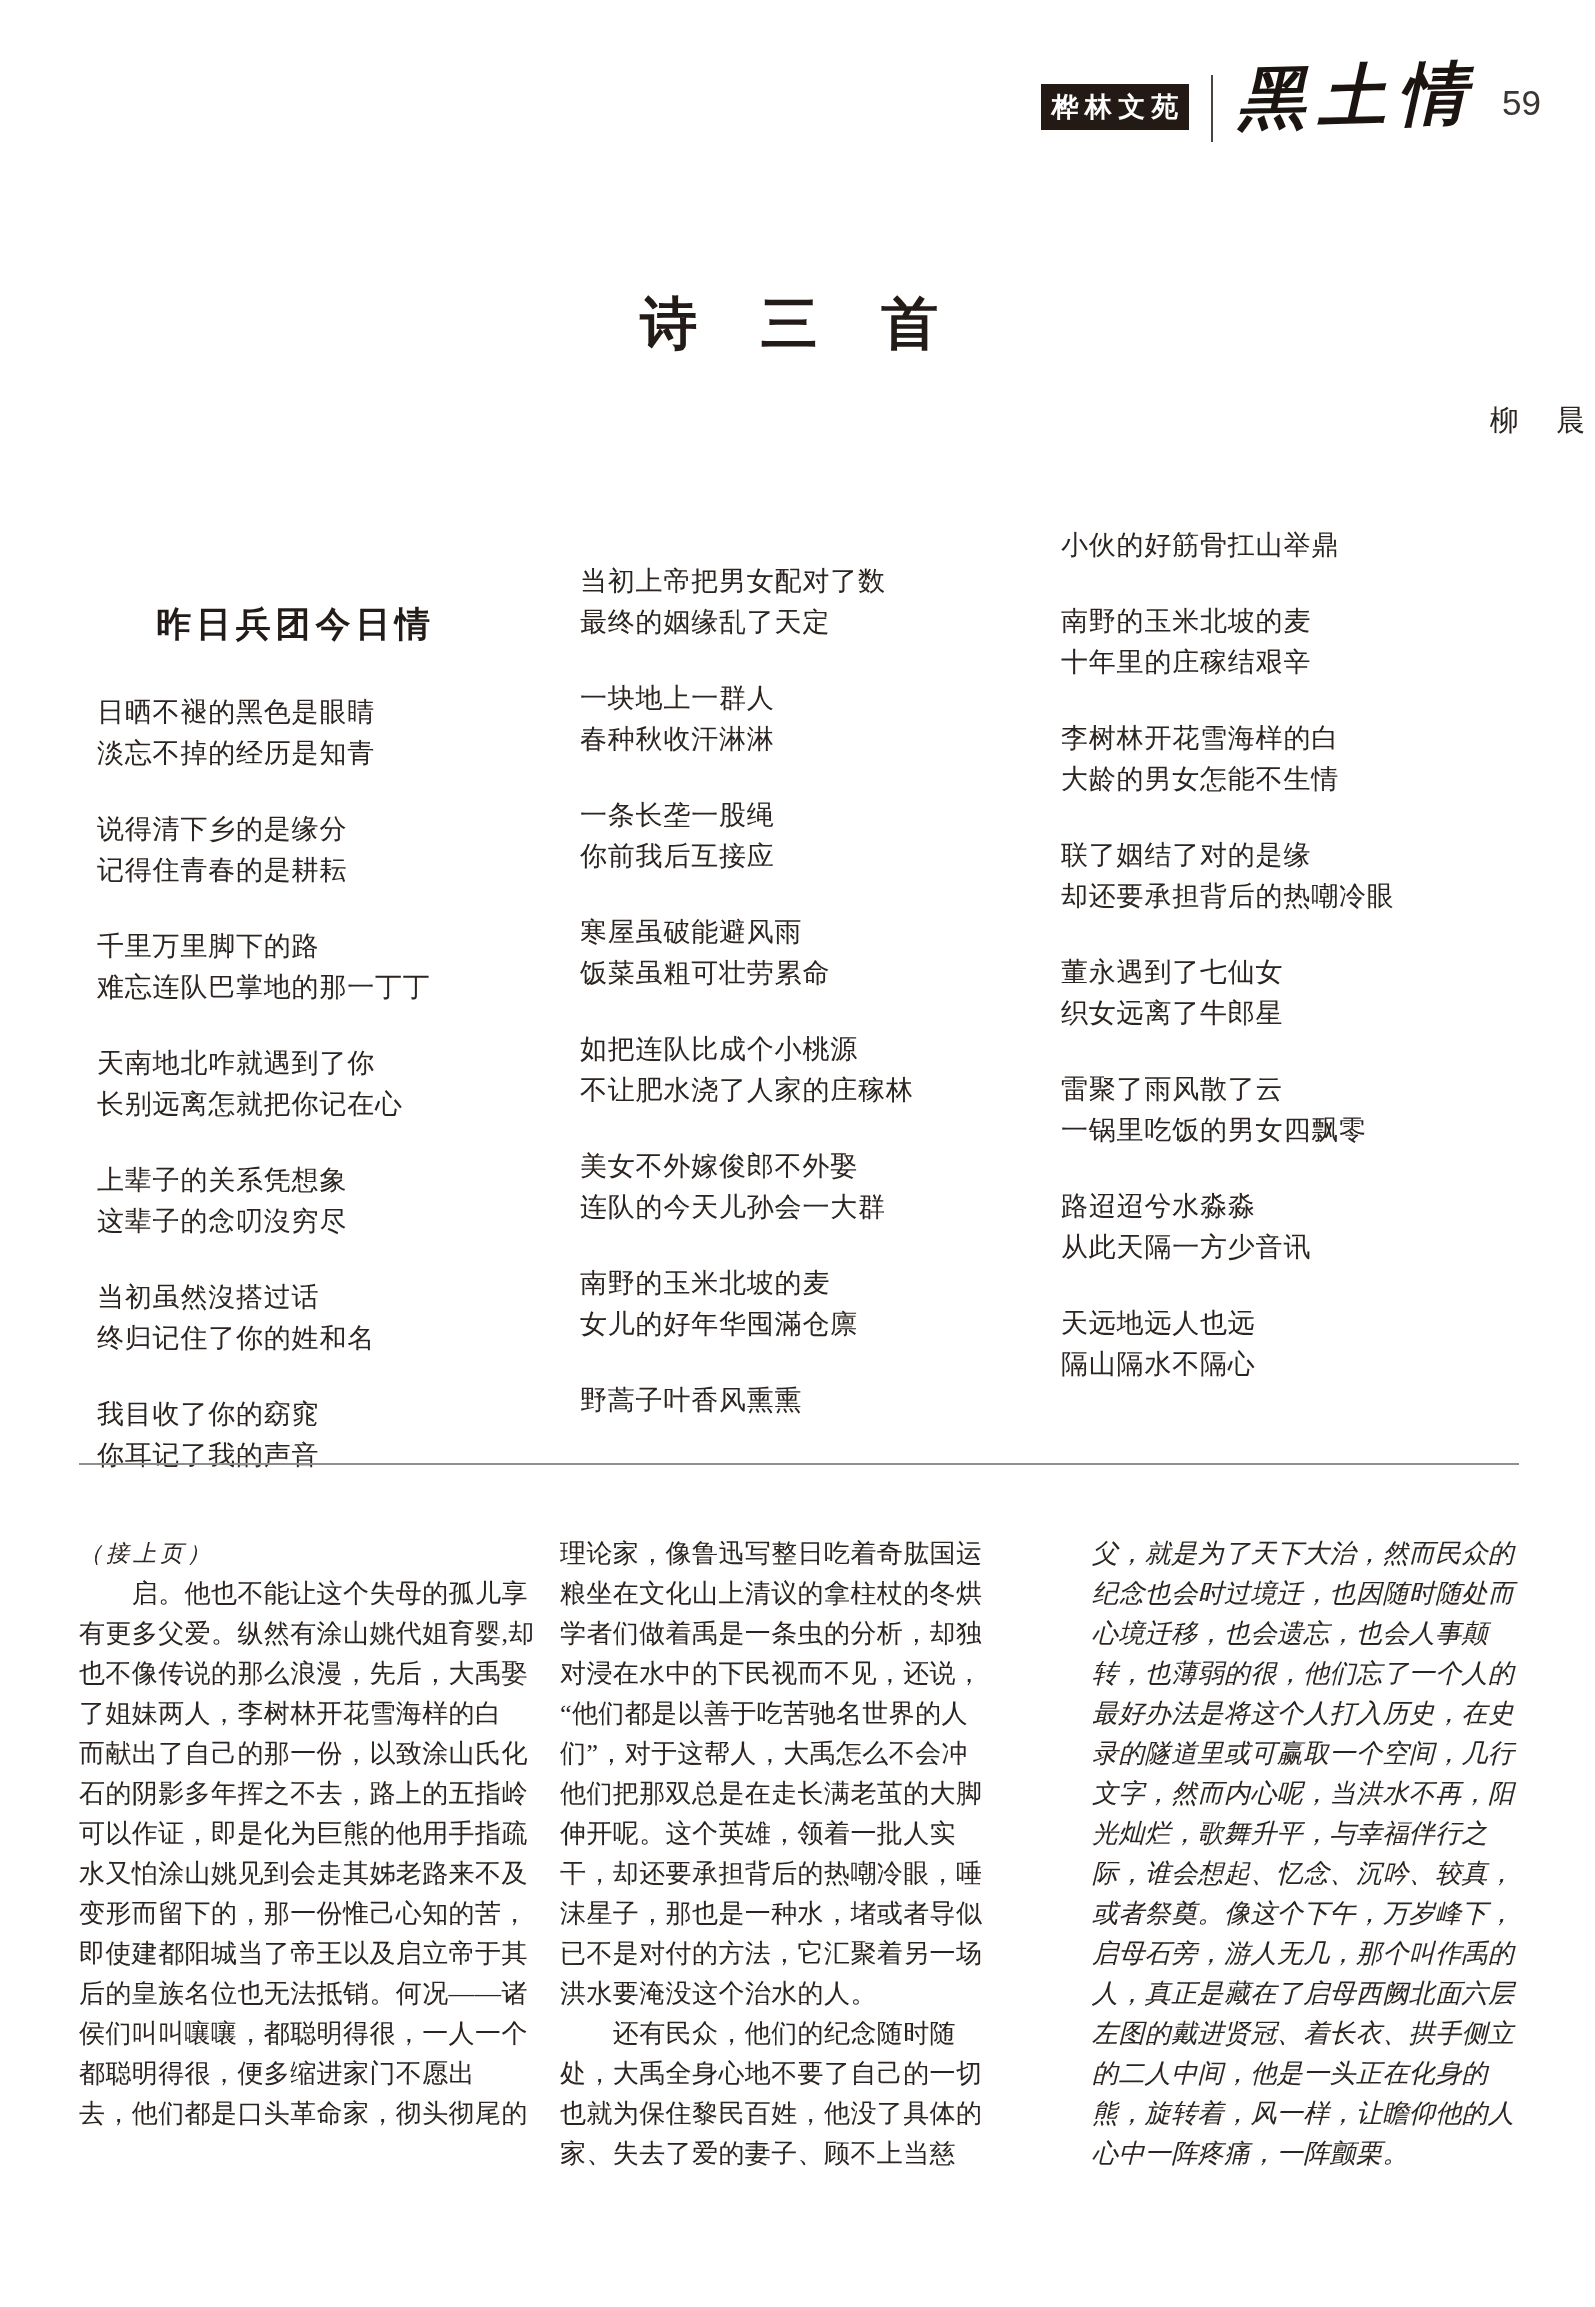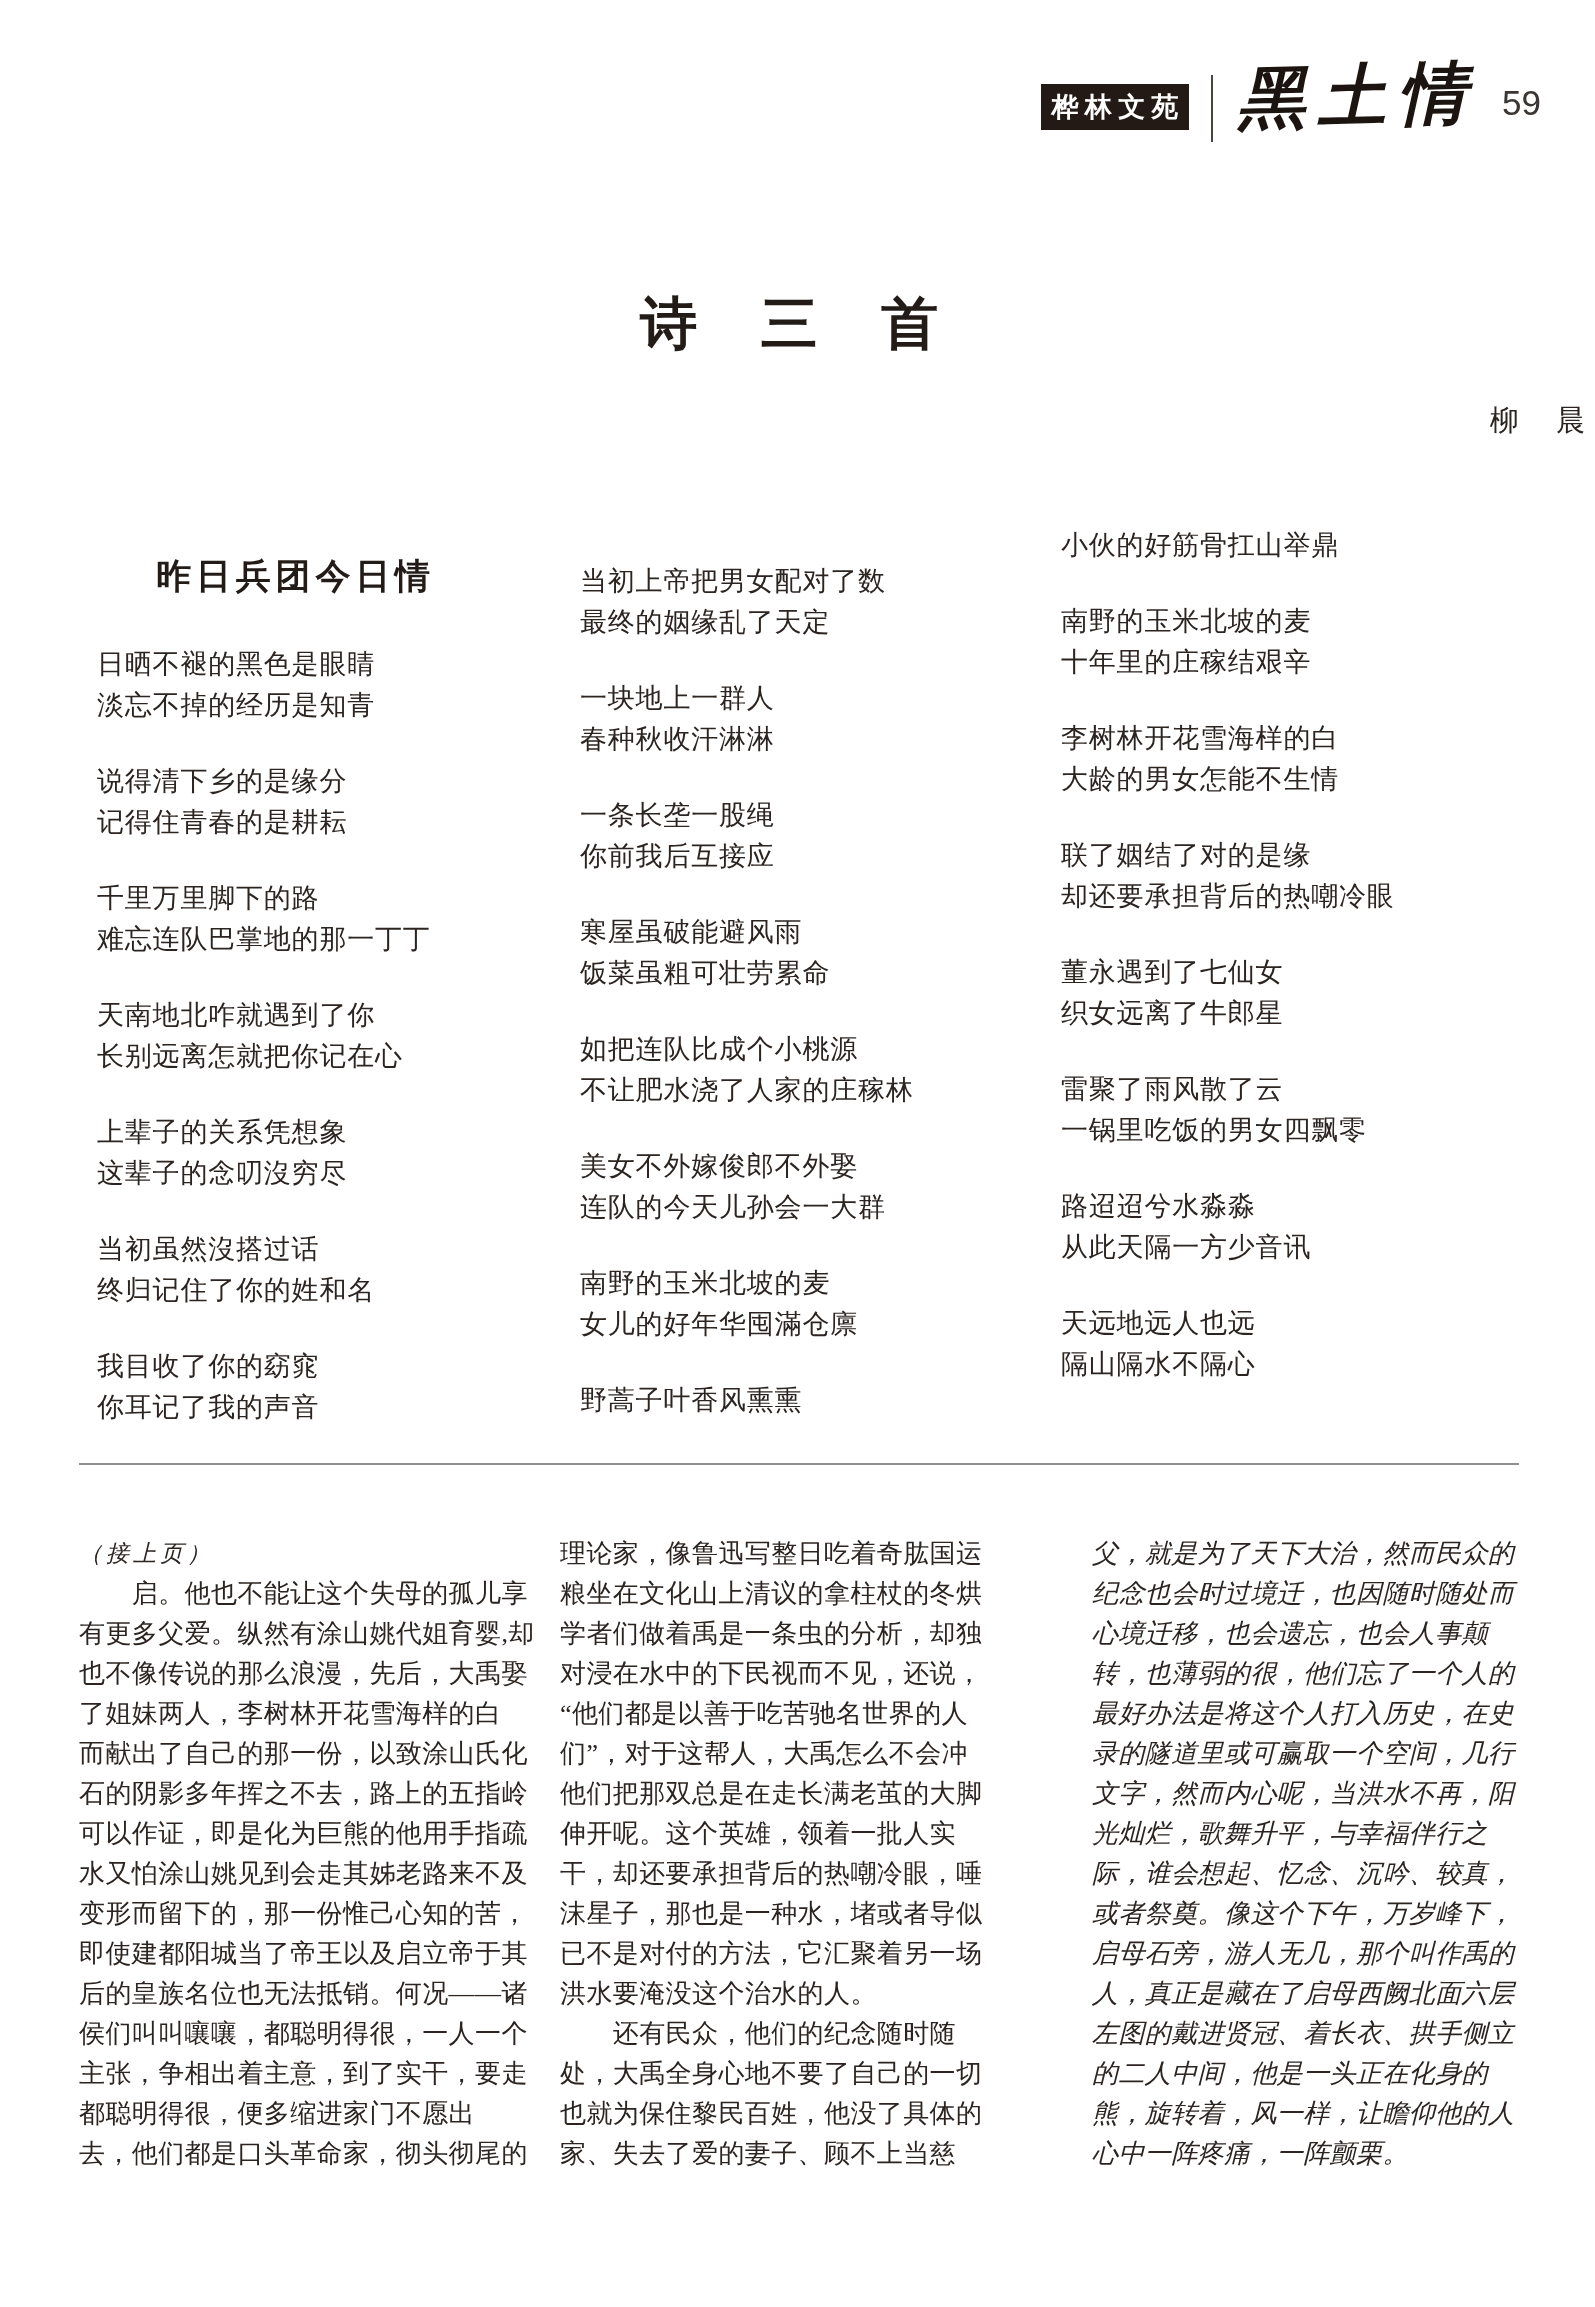--- a/index.html
+++ b/index.html
@@ -56,21 +56,21 @@
     font-size:27px; line-height:41px; letter-spacing:0.8px;
     white-space:nowrap;
   }
   #poem-col-1 { left:97px;  top:556px; width:429px; }
   #poem-col-2 { left:580px;  top:561px; width:429px; }
   #poem-col-3 { left:1061px; top:525px; width:445px; }
   .poem-heading {
     font-family:"Liberation Sans","DejaVu Sans",sans-serif;
     font-weight:bold; font-size:35px; line-height:40px;
     letter-spacing:4.8px; text-align:center;
-    width:397px; margin-bottom:48px; color:#221b17;
+    width:397px; margin-bottom:48px; color:#221b17;margin-top:48px;
   }
   .stanza { margin-bottom:35px; }
   .poem-line { height:41px; }
   
   .divider-rule {
     position:absolute; left:79px; top:1463px;
     width:1440px; height:2.4px; background:#8f8f8f;
   }
   
   .prose-col {
@@ -214,21 +214,20 @@
         <div class="prose-line">也不像传说的那么浪漫，先后，大禹娶</div>
         <div class="prose-line">了姐妹两人，李树林开花雪海样的白</div>
         <div class="prose-line">而献出了自己的那一份，以致涂山氏化</div>
         <div class="prose-line">石的阴影多年挥之不去，路上的五指岭</div>
         <div class="prose-line">可以作证，即是化为巨熊的他用手指疏</div>
         <div class="prose-line">水又怕涂山姚见到会走其姊老路来不及</div>
         <div class="prose-line">变形而留下的，那一份惟己心知的苦，</div>
         <div class="prose-line">即使建都阳城当了帝王以及启立帝于其</div>
         <div class="prose-line">后的皇族名位也无法抵销。何况——诸</div>
         <div class="prose-line">侯们叫叫嚷嚷，都聪明得很，一人一个</div>
-        <div class="prose-line">主张，争相出着主意，到了实干，要走</div>
         <div class="prose-line">都聪明得很，便多缩进家门不愿出</div>
         <div class="prose-line">去，他们都是口头革命家，彻头彻尾的</div>
       </div>
   </div>
   <div class="prose-col" id="prose-col-2">
     <div>
         <div class="prose-line">理论家，像鲁迅写整日吃着奇肱国运</div>
         <div class="prose-line">粮坐在文化山上清议的拿柱杖的冬烘</div>
         <div class="prose-line">学者们做着禹是一条虫的分析，却独</div>
         <div class="prose-line">对浸在水中的下民视而不见，还说，</div>

